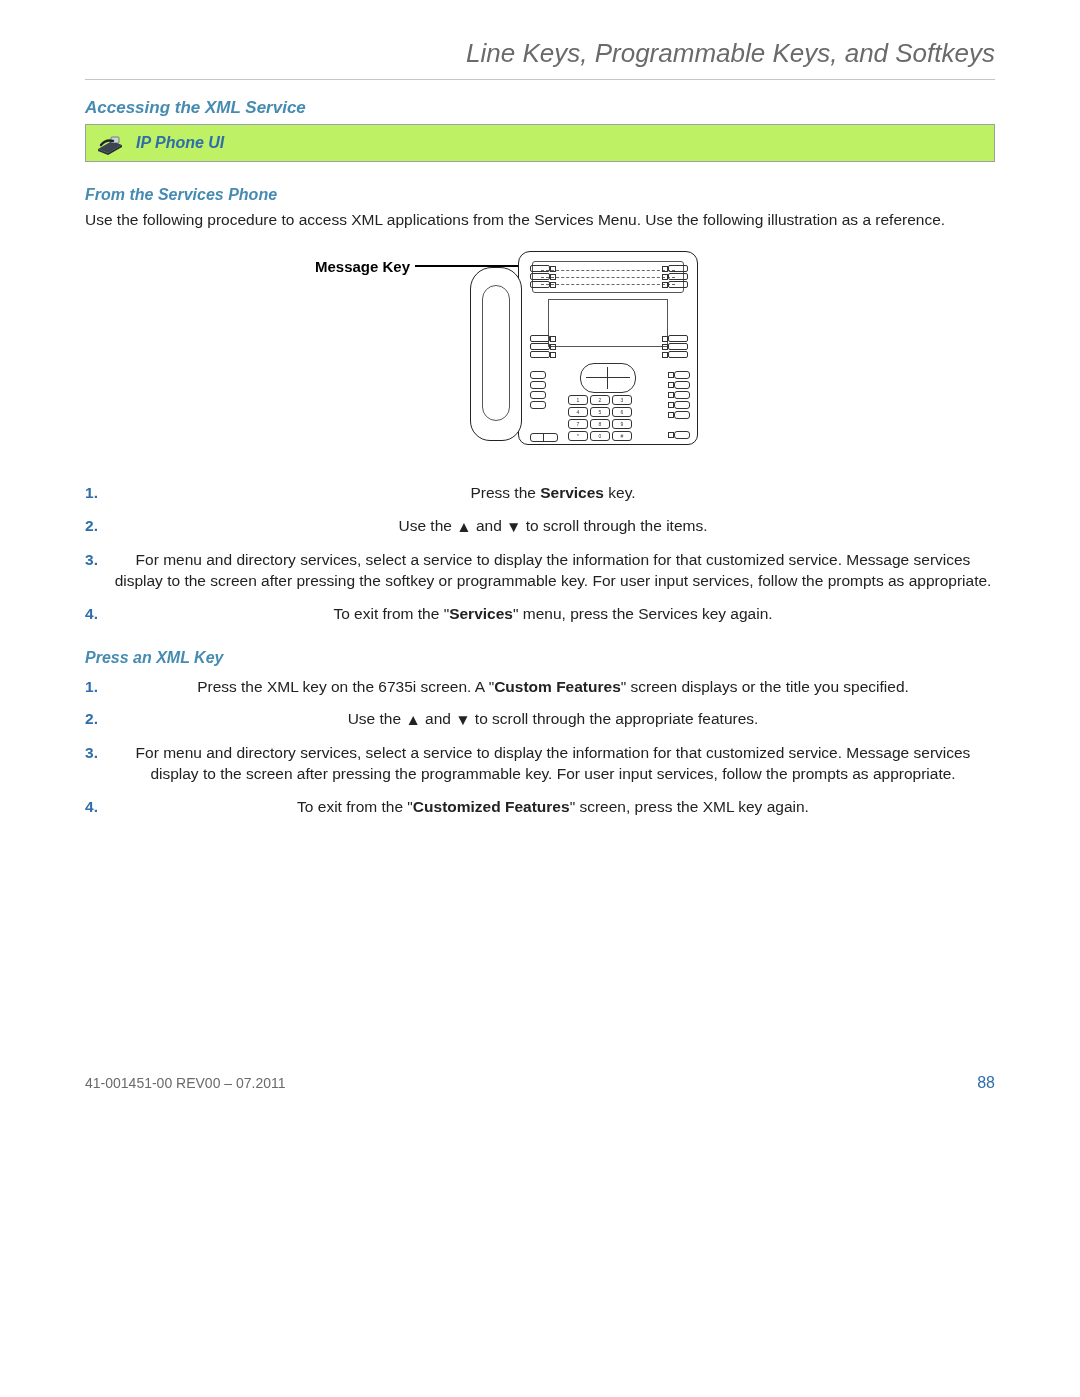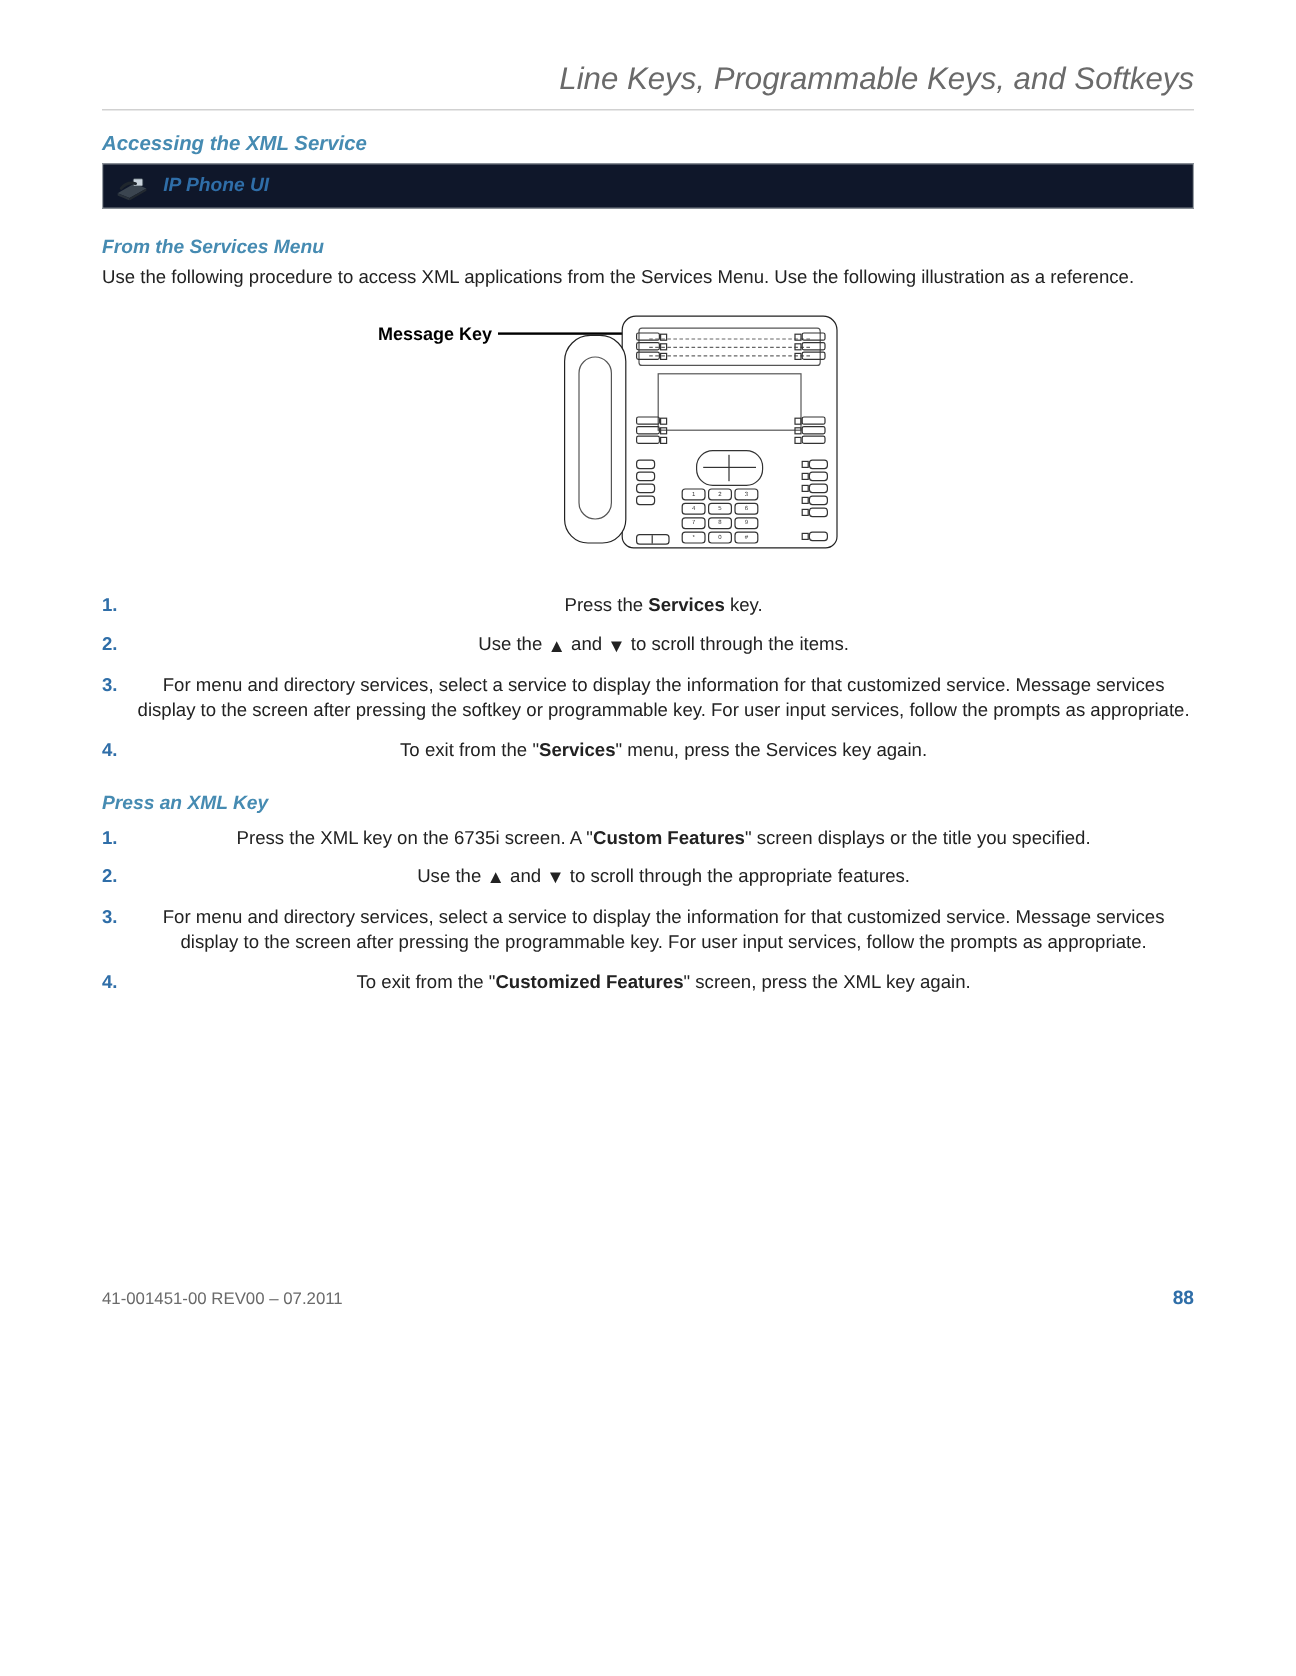--- a/index.html
+++ b/index.html
@@ -8,21 +8,21 @@
     background: #ffffff;
     font-family: "Segoe UI", "Helvetica Neue", Arial, sans-serif;
     color: #222;
     width: 1080px;
   }
   .page {
     width: 1080px;
     height: 1132px;
     position: relative;
     box-sizing: border-box;
-    padding: 16px 85px 0 85px;
+    padding: 4px 85px 0 85px;
   }
   .header-title {
     text-align: right;
     font-style: italic;
     font-size: 26px;
     color: #6a6a6a;
     padding-top: 34px;
     padding-bottom: 10px;
   }
   .header-rule {
@@ -45,21 +45,21 @@
     margin: 24px 0 6px 0;
   }
   p.body {
     font-size: 15.5px;
     line-height: 1.35;
     margin: 4px 0 12px 0;
     color: #222;
   }
   .callout {
     border: 1px solid #9aa0a6;
-    background: #0f172a;
+    background: #bef264;
     display: flex;
     align-items: center;
     gap: 12px;
     padding: 6px 10px;
     margin: 6px 0 14px 0;
   }
   .callout .icon {
     width: 28px;
     height: 24px;
   }
@@ -236,21 +236,21 @@
     display: flex;
     justify-content: space-between;
     align-items: baseline;
   }
   .footer .doc-id {
     font-size: 14px;
     color: #6a6a6a;
   }
   .footer .page-num {
     font-size: 16px;
-    font-weight: 700;
+    font-weight: 400;
     color: #2f6ea8;
   }
 </style>
 </head>
 <body>
 
 <div class="page">
 
   <div class="header-title">Line Keys, Programmable Keys, and Softkeys</div>
   <hr class="header-rule">
@@ -263,21 +263,21 @@
         <polygon points="2,18 16,10 26,14 12,22" fill="#3b4550"></polygon>
         <polygon points="2,18 12,22 12,24 2,20" fill="#2a323b"></polygon>
         <polygon points="12,22 26,14 26,16 12,24" fill="#232a31"></polygon>
         <rect x="15" y="6" width="8" height="6" rx="1" fill="#c9d3dc" stroke="#3b4550" stroke-width="0.6"></rect>
         <path d="M5 14 q5 -6 12 -4" fill="none" stroke="#1f262d" stroke-width="2.4" stroke-linecap="round"></path>
       </svg>
     </span>
     <span class="label">IP Phone UI</span>
   </div>
 
-  <div class="subsec-h">From the Services Menu</div>
+  <div class="subsec-h">From the Services Phone</div>
   <p class="body">Use the following procedure to access XML applications from the Services Menu. Use the following illustration as a reference.</p>
 
   <div class="figure-wrap">
     <div class="services-label">Message Key</div>
     <div class="arrow-line"></div>
     <div class="arrow-head"></div>
 
     <div class="phone">
       <div class="body-outline"></div>
       <div class="handset"></div>

